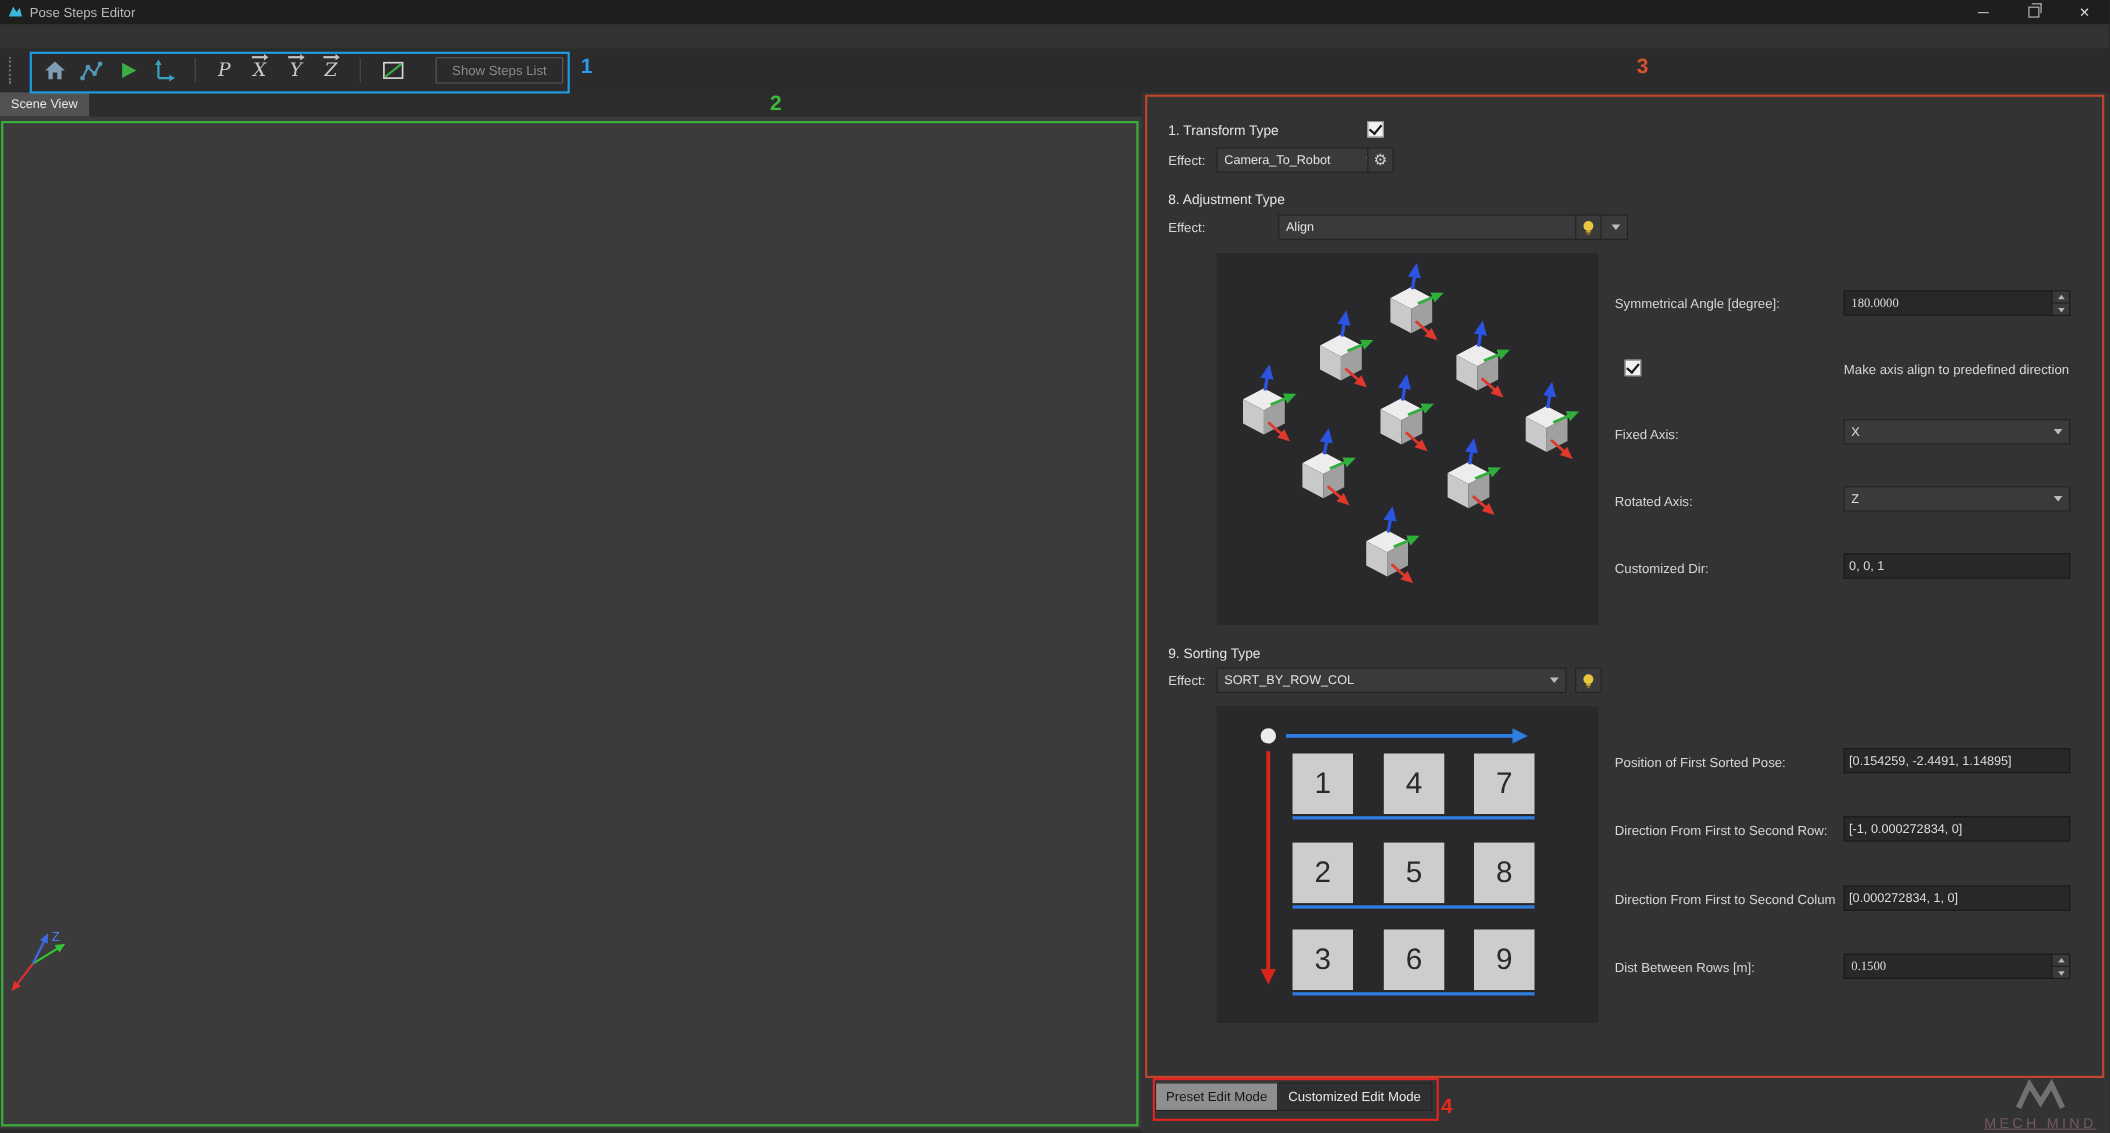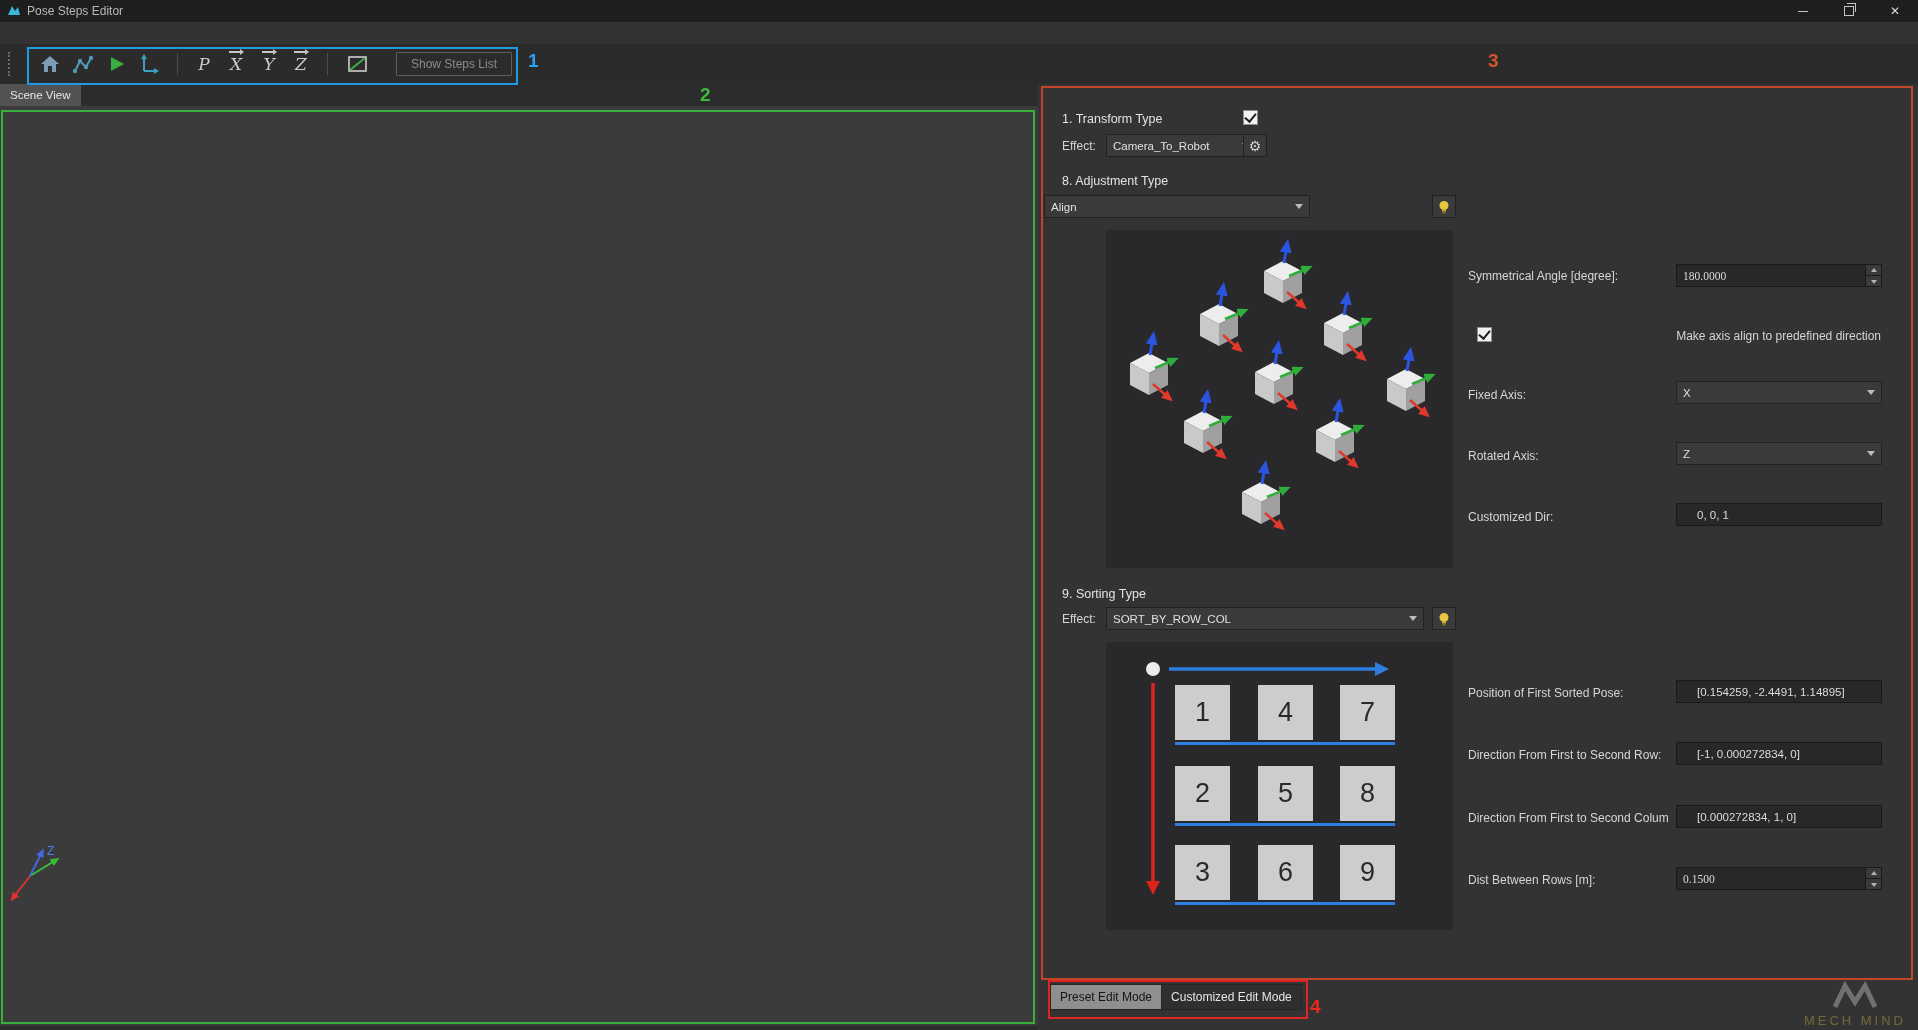--- a/index.html
+++ b/index.html
@@ -55,21 +55,21 @@
 
   
   .sec-title{position:absolute;color:#e3e3e3;font-size:12.5px;white-space:nowrap;}
   .plabel{position:absolute;color:#d6d6d6;font-size:12px;white-space:nowrap;}
   .dropdown{position:absolute;height:23px;background:#3a3a3a;border:1px solid #222;
             display:flex;align-items:center;padding:0 6px;cursor:pointer;box-sizing:border-box;}
   .dd-text{color:#e0e0e0;font-size:11.5px;white-space:nowrap;overflow:hidden;}
   .dd-arrow{margin-left:auto;width:0;height:0;border:4px solid transparent;border-top:5px solid #bdbdbd;
             transform:translateY(2px);}
   .tinput{position:absolute;height:23px;background:#282828;border:1px solid #1a1a1a;color:#dcdcdc;
-          font-size:11.5px;padding:0 20px;box-sizing:border-box;outline:none;
+          font-size:11.5px;padding:0 4px;box-sizing:border-box;outline:none;
           font-family:"Liberation Sans","DejaVu Sans",sans-serif;}
   .spinbox{position:absolute;height:23px;background:#282828;border:1px solid #1a1a1a;display:flex;box-sizing:border-box;}
   .spin-input{flex:1;background:transparent;border:none;color:#dcdcdc;font-size:11.5px;padding:0 6px;
               outline:none;min-width:0;font-family:Liberation Serif, serif;}
   .spin-btns{width:15px;border-left:1px solid #1a1a1a;display:flex;flex-direction:column;}
   .spin-up,.spin-down{flex:1;display:flex;align-items:center;justify-content:center;cursor:pointer;background:#3a3a3a;}
   .spin-up{border-bottom:1px solid #1a1a1a;}
   .spin-up::after{content:'';border:3.5px solid transparent;border-bottom:4.5px solid #b5b5b5;transform:translateY(-2px);}
   .spin-down::after{content:'';border:3.5px solid transparent;border-top:4.5px solid #b5b5b5;transform:translateY(2px);}
   .checkbox{position:absolute;width:15px;height:15px;background:#f2f2f2;border:1px solid #8f8f8f;
@@ -87,21 +87,21 @@
            font-family:"Liberation Sans","DejaVu Sans",sans-serif;}
   .play-tri{width:0;height:0;border-left:9px solid #35c135;border-top:5.5px solid transparent;
             border-bottom:5.5px solid transparent;}
   .mode-tabs{position:absolute;left:1050px;top:984px;display:flex;height:26px;z-index:5;}
   .mode-tab{display:flex;align-items:center;padding:0 9px;font-size:12px;cursor:pointer;
             border:1px solid #252525;white-space:nowrap;}
   .mode-tab.selected{background:#8f8f8f;color:#151515;}
   .mode-tab.unselected{background:#2f2f2f;color:#e6e6e6;border-left:none;}
   .watermark{position:absolute;right:12px;bottom:2px;display:flex;flex-direction:column;align-items:center;
              opacity:0.3;pointer-events:none;z-index:2;}
-  .watermark span{color:#fde047;font-size:13px;letter-spacing:3px;margin-top:2px;white-space:nowrap;}
+  .watermark span{color:#f9a8d4;font-size:13px;letter-spacing:3px;margin-top:2px;white-space:nowrap;text-decoration:underline;}
   .gizmo{position:absolute;left:4px;top:838px;}
 </style>
 </head>
 <body>
 
 <div class="app">
 
   <div class="titlebar">
     <svg class="app-icon" width="14" height="14" viewBox="0 0 14 14">
       <path d="M1,11 L5,2 L8,7 L11,3 L13,11 Z" fill="#39b6d8"></path>
@@ -214,21 +214,21 @@
   <div class="dropdown" style="left:1106px;top:134px;width:151px">
     <span class="dd-text">Camera_To_Robot</span>
     <span class="dd-arrow"></span>
   </div>
   <div class="icon-btn" style="left:1243px;top:134px">
     <span class="gear-glyph">⚙</span>
   </div>
 
   <span class="sec-title" style="left:1062px;top:174px">8. Adjustment Type</span>
   <span class="plabel" style="left:1062px;top:200px">Effect:</span>
-  <div class="dropdown" style="left:1044px;top:195px;width:266px">
+  <div class="dropdown" style="left:1162px;top:195px;width:318px">
     <span class="dd-text">Align</span>
     <span class="dd-arrow"></span>
   </div>
   <div class="icon-btn" style="left:1432px;top:195px">
     <svg width="16" height="16" viewBox="0 0 16 16">
       <circle cx="8" cy="6.5" r="4.5" fill="#e8c63e"></circle>
       <rect x="6" y="10.5" width="4" height="2" fill="#caa92f"></rect>
       <rect x="6.5" y="13" width="3" height="1.5" fill="#8a7420"></rect>
     </svg>
   </div>

